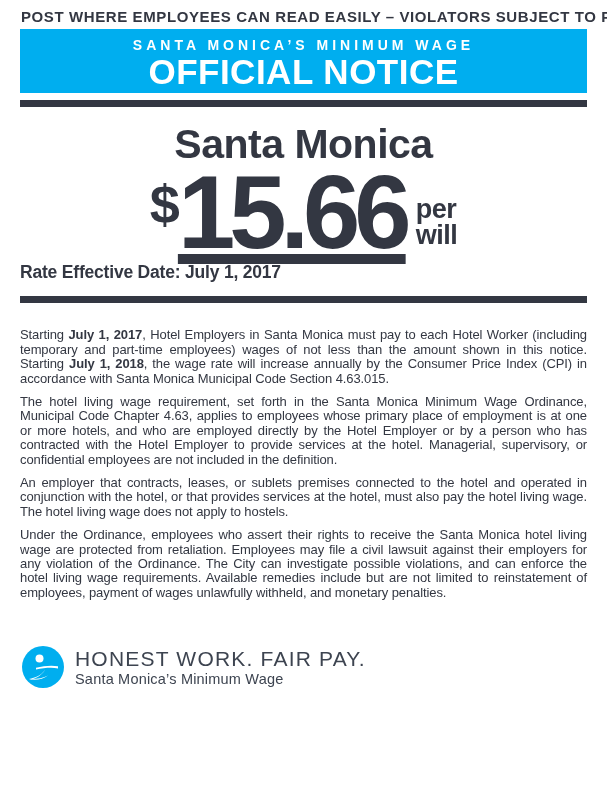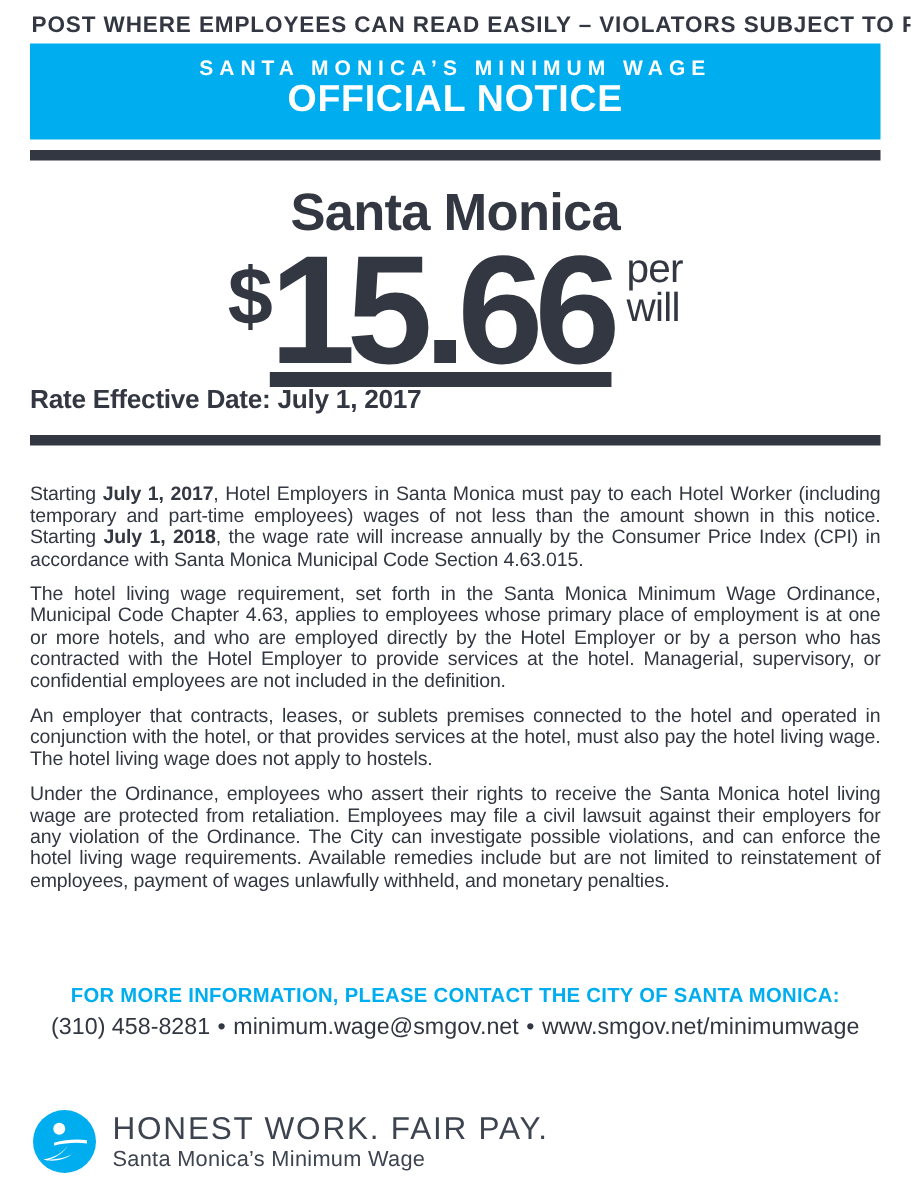--- a/index.html
+++ b/index.html
@@ -23,49 +23,49 @@
   }
 
   .banner{
     background:var(--accent);color:#ffffff;text-align:center;
     height:64px;padding-top:9px;
   }
   .banner-kicker{
     font-size:14px;font-weight:bold;letter-spacing:4px;line-height:1.1;
   }
   .banner-title{
-    font-size:25px;font-weight:bold;letter-spacing:0.5px;line-height:1.0;
+    font-size:35px;font-weight:bold;letter-spacing:0.5px;line-height:1.0;
     margin-top:1px;
   }
 
   .rule{height:7px;background:var(--ink);border:none;margin:0;}
   .rule-top{margin-top:7px;}
   .rule-mid{margin-top:13px;}
 
   .notice-title{
-    text-align:center;font-weight:bold;font-size:35px;line-height:1.0;
+    text-align:center;font-weight:bold;font-size:41px;line-height:1.0;
     letter-spacing:-0.5px;margin-top:17px;color:var(--ink);
   }
 
   .wage-row{
     display:flex;justify-content:center;align-items:flex-start;
     margin-top:8px;
   }
   .wage-dollar{
     font-size:54px;font-weight:bold;line-height:1;
     margin-top:4px;letter-spacing:-2px;
   }
   .wage-value{
     font-size:103px;font-weight:bold;line-height:0.78;
     letter-spacing:-6px;
     text-decoration:underline;
   }
   .wage-unit{
-    font-size:27px;font-weight:normal;line-height:0.95;
-    margin-left:10px;letter-spacing:-0.5px;
+    font-size:27px;font-weight:bold;line-height:0.95;
+    margin-left:10px;margin-top:24px;letter-spacing:-0.5px;
   }
   .rate-line{
     text-align:left;font-size:17.5px;font-weight:bold;margin-top:9px;
     letter-spacing:-0.2px;
   }
 
   .body-copy{margin-top:25px;}
   .para{
     font-size:13px;line-height:14.4px;text-align:justify;
     margin:0 0 9px 0;color:var(--ink);
@@ -122,26 +122,20 @@
 
   <hr class="rule rule-mid">
 
   <div class="body-copy">
     <p class="para"><span>Starting </span><b>July 1, 2017</b><span>, Hotel Employers in Santa Monica must pay to each Hotel Worker (including temporary and part-time employees) wages of not less than the amount shown in this notice. Starting </span><b>July 1, 2018</b><span>, the wage rate will increase annually by the Consumer Price Index (CPI) in accordance with Santa Monica Municipal Code Section 4.63.015.</span></p>
     <p class="para"><span>The hotel living wage requirement, set forth in the Santa Monica Minimum Wage Ordinance, Municipal Code Chapter 4.63, applies to employees whose primary place of employment is at one or more hotels, and who are employed directly by the Hotel Employer or by a person who has contracted with the Hotel Employer to provide services at the hotel. Managerial, supervisory, or confidential employees are not included in the definition.</span></p>
     <p class="para"><span>An employer that contracts, leases, or sublets premises connected to the hotel and operated in conjunction with the hotel, or that provides services at the hotel, must also pay the hotel living wage. The hotel living wage does not apply to hostels.</span></p>
     <p class="para"><span>Under the Ordinance, employees who assert their rights to receive the Santa Monica hotel living wage are protected from retaliation. Employees may file a civil lawsuit against their employers for any violation of the Ordinance. The City can investigate possible violations, and can enforce the hotel living wage requirements. Available remedies include but are not limited to reinstatement of employees, payment of wages unlawfully withheld, and monetary penalties.</span></p>
   </div>
 
-  <div class="contact">
-    <div class="contact-heading">FOR MORE INFORMATION, PLEASE CONTACT THE CITY OF SANTA MONICA:</div>
-    <div class="contact-details">
-      <span>(310) 458-8281</span><span class="contact-sep">•</span><span>minimum.wage@smgov.net</span><span class="contact-sep">•</span><span>www.smgov.net/minimumwage</span>
-    </div>
-  </div>
 
   <div class="footer">
     <span class="logo">
       <svg viewBox="0 0 42 42" width="42" height="42" aria-hidden="true">
         <circle cx="21" cy="21" r="21" fill="#00AEEF"></circle>
         <circle cx="17.5" cy="12.5" r="4" fill="#ffffff"></circle>
         <path d="M14 21.8 C 22 19.6, 30 19.2, 36 20.2 L 36 22.4 C 30 21.4, 22 21.8, 14 23.6 Z" fill="#ffffff"></path>
         <path d="M7 33 C 13 32, 20 29, 23 23.5 C 21 28, 16 31.5, 9.5 33.6 Z" fill="#ffffff"></path>
         <path d="M7 33 C 14 33.4, 21 32.2, 26 29.5 C 21 33.4, 13 34.8, 7 33 Z" fill="#ffffff"></path>
       </svg>

